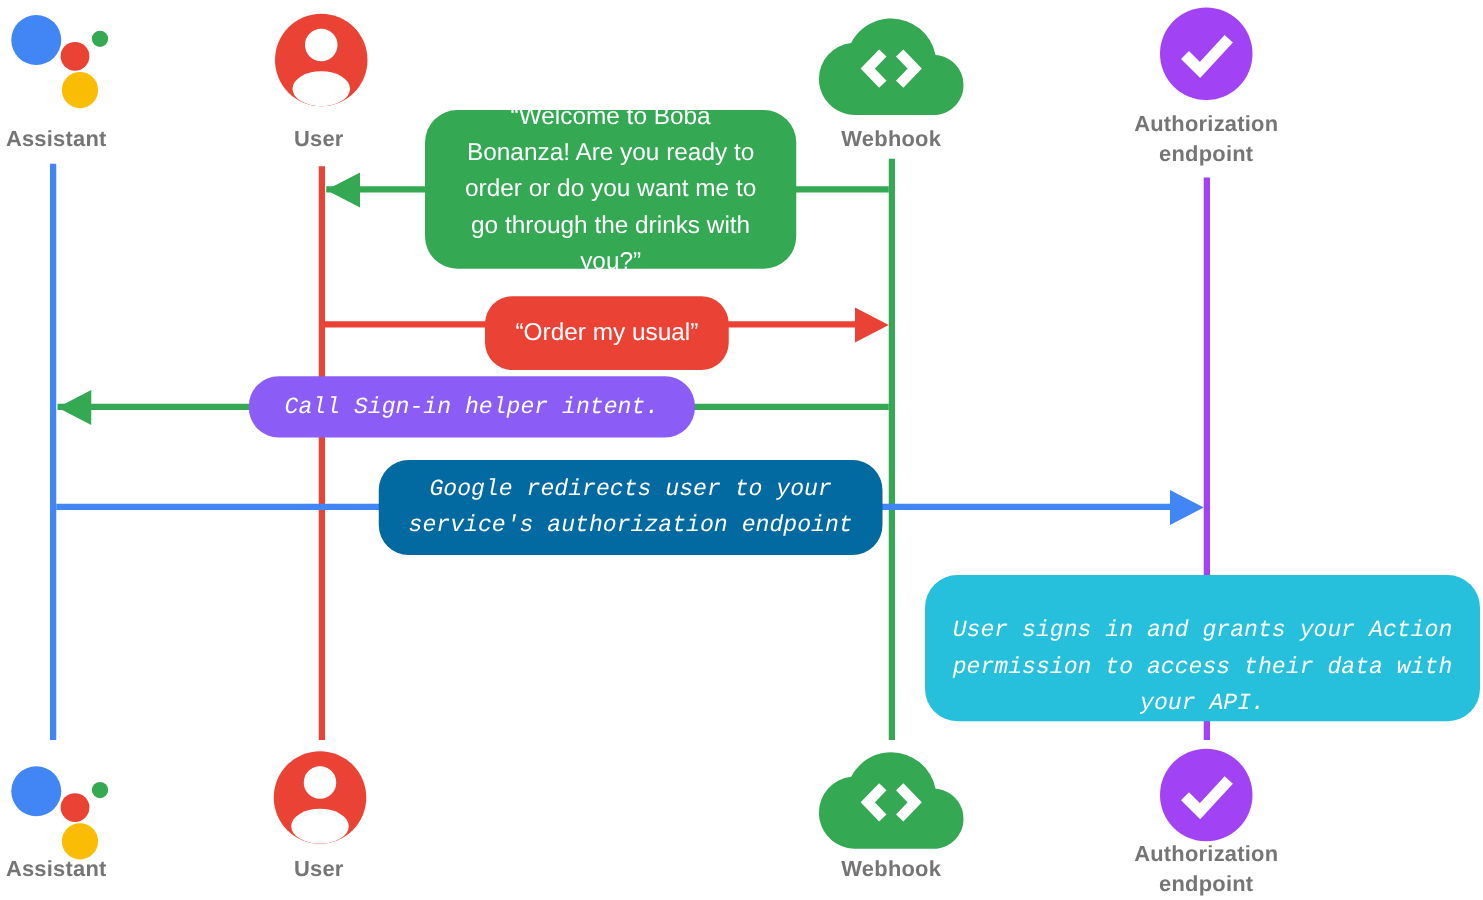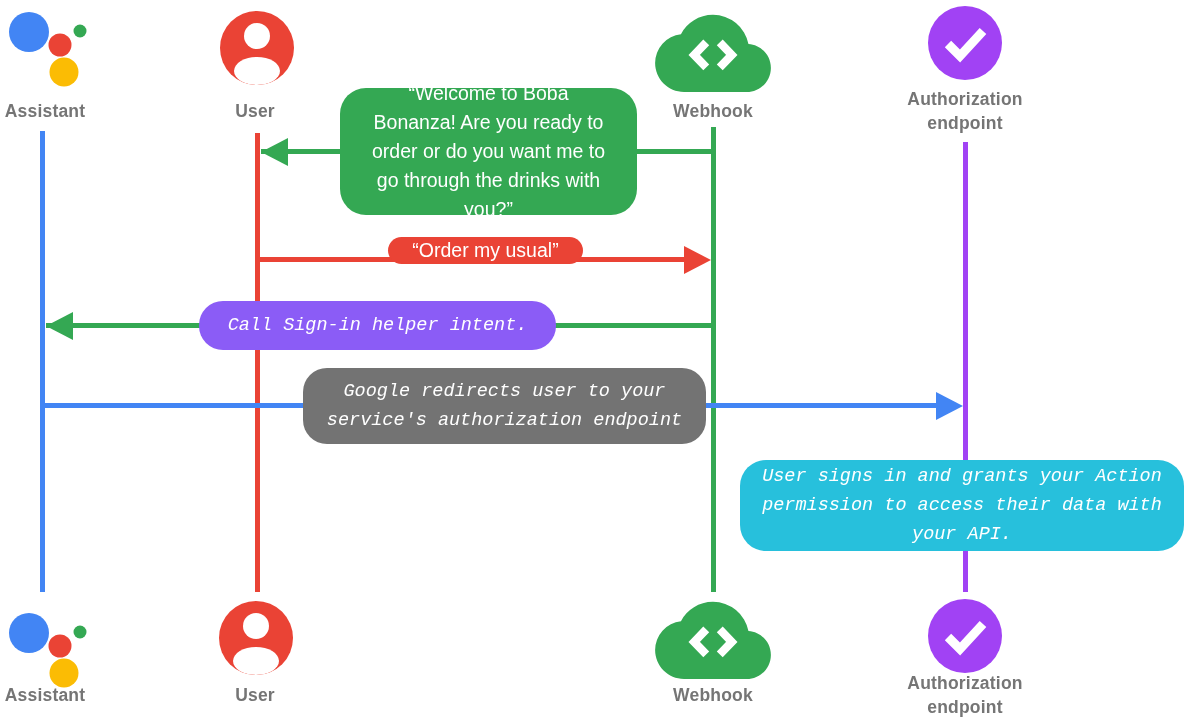--- a/index.html
+++ b/index.html
@@ -25,24 +25,24 @@
 
   .bubble {
     position: absolute; z-index: 3;
     display: flex; align-items: center; justify-content: center;
     text-align: center; color: #ffffff;
   }
   .bubble.sans { font-family: "Liberation Sans", sans-serif; font-size: 19.5px; line-height: 29px; }
   .bubble.mono { font-family: "Liberation Mono", "DejaVu Sans Mono", monospace; font-style: italic; font-size: 18.5px; line-height: 29px; }
 
   #msg-welcome  { left: 340px; top: 88px;  width: 297px; height: 127px; border-radius: 26px; background: #34A853; padding: 0 29px; }
-  #msg-order    { left: 388px; top: 237px; width: 195px; height: 27px;  border-radius: 22px; background: #EA4335; }
+  #msg-order    { left: 388px; top: 237px; width: 195px; height: 59px;  border-radius: 22px; background: #EA4335; }
   #msg-signin   { left: 199px; top: 301px; width: 357px; height: 49px;  border-radius: 24px; background: #8b5cf6; white-space: nowrap; }
-  #msg-redirect { left: 303px; top: 368px; width: 403px; height: 76px;  border-radius: 24px; background: #737373; padding: 0 18px; }
-  #msg-note     { left: 740px; top: 460px; width: 444px; height: 91px; border-radius: 26px; background: #27C0DC; padding: 0 22px; }
+  #msg-redirect { left: 303px; top: 368px; width: 403px; height: 76px;  border-radius: 24px; background: #0369a1; padding: 0 18px; }
+  #msg-note     { left: 740px; top: 460px; width: 444px; height: 117px; border-radius: 26px; background: #27C0DC; padding: 0 22px; align-items: flex-end; }
 
   #line-welcome  { left: 261px; top: 149px; width: 450px; background: #34A853; }
   #head-welcome  { left: 261px; top: 138px; border-right-color: #34A853; }
   #line-order    { left: 258px; top: 257px; width: 428px; background: #EA4335; }
   #head-order    { left: 684px; top: 246px; border-left-color: #EA4335; }
   #line-signin   { left: 46px;  top: 323px; width: 665px; background: #34A853; }
   #head-signin   { left: 46px;  top: 312px; border-right-color: #34A853; }
   #line-redirect { left: 45px;  top: 403px; width: 892px; background: #4285F4; }
   #head-redirect { left: 936px; top: 392px; border-left-color: #4285F4; }
 

